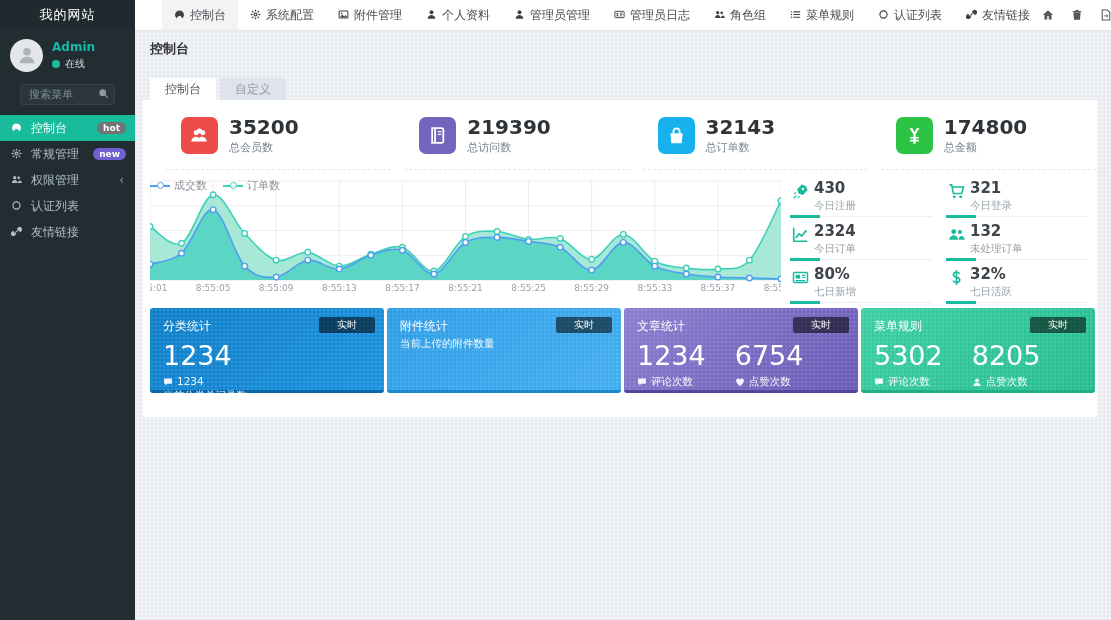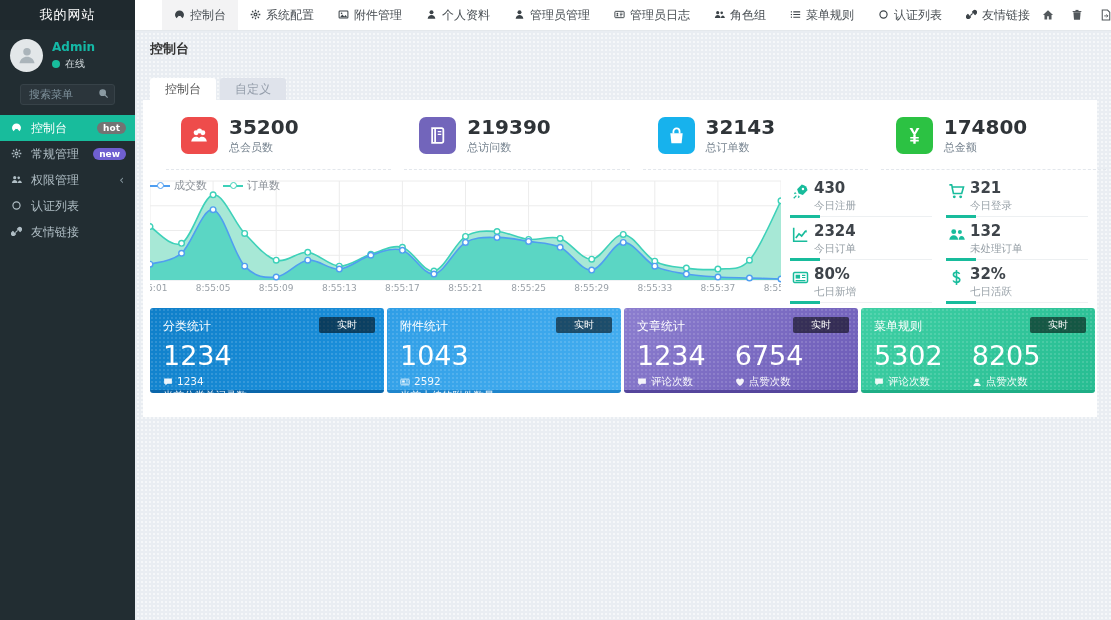--- a/index.html
+++ b/index.html
@@ -528,30 +528,20 @@
               <div class="csub"><span class="icon"><svg viewBox="0 0 16 16">
                     <path d="M1.8 2.4h12.4v8.2H7l-3.2 3v-3H1.8z"></path>
                   </svg></span><span>1234</span></div>
             </div>
           </div>
           <div class="ccap">当前分类总记录数</div>
         </div>
         <div class="card dots" style="background: radial-gradient(rgba(255, 255, 255, 0.13) 1px, transparent 1px) 0% 0% / 4px 4px, linear-gradient(135deg, rgb(47, 158, 230), rgb(69, 174, 240)) 0% 0% / 100% 100%; border-bottom: 3px solid rgb(31, 134, 205);">
           <div class="ctitle">附件统计</div>
           <div class="cbadge">实时</div>
-          <div class="cols">
-            <div class="col">
-              <div class="cval">1043</div>
-              <div class="csub"><span class="icon"><svg viewBox="0 0 16 16">
-                    <rect x="1.4" y="3.4" width="13.2" height="9.2" rx="1" fill="none" stroke="currentColor" stroke-width="1.4"></rect>
-                    <rect x="3.4" y="5.4" width="4.2" height="3.6"></rect>
-                    <path d="M9.4 6h3.2M9.4 8h3.2M3.4 10.9h9.2" stroke="currentColor" stroke-width="1.1"></path>
-                  </svg></span><span>2592</span></div>
-            </div>
-          </div>
           <div class="ccap">当前上传的附件数量</div>
         </div>
         <div class="card dots" style="background: radial-gradient(rgba(255, 255, 255, 0.13) 1px, transparent 1px) 0% 0% / 4px 4px, linear-gradient(135deg, rgb(140, 126, 207), rgb(108, 91, 183)) 0% 0% / 100% 100%; border-bottom: 3px solid rgb(85, 69, 156);">
           <div class="ctitle">文章统计</div>
           <div class="cbadge">实时</div>
           <div class="cols">
             <div class="col">
               <div class="cval">1234</div>
               <div class="csub"><span class="icon"><svg viewBox="0 0 16 16">
                     <path d="M1.8 2.4h12.4v8.2H7l-3.2 3v-3H1.8z"></path>

